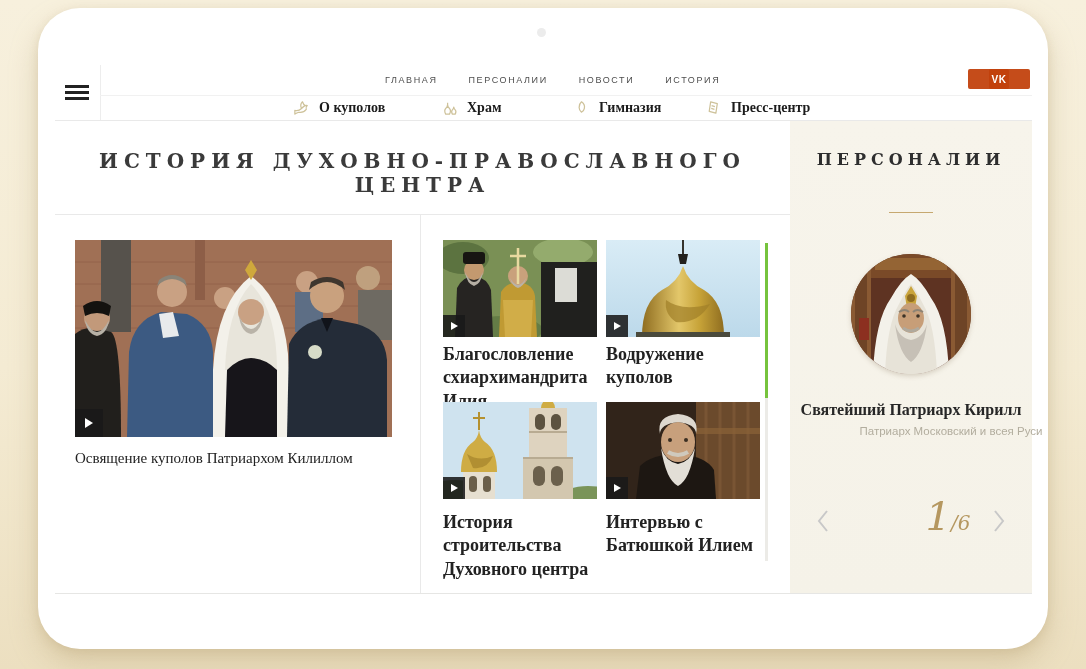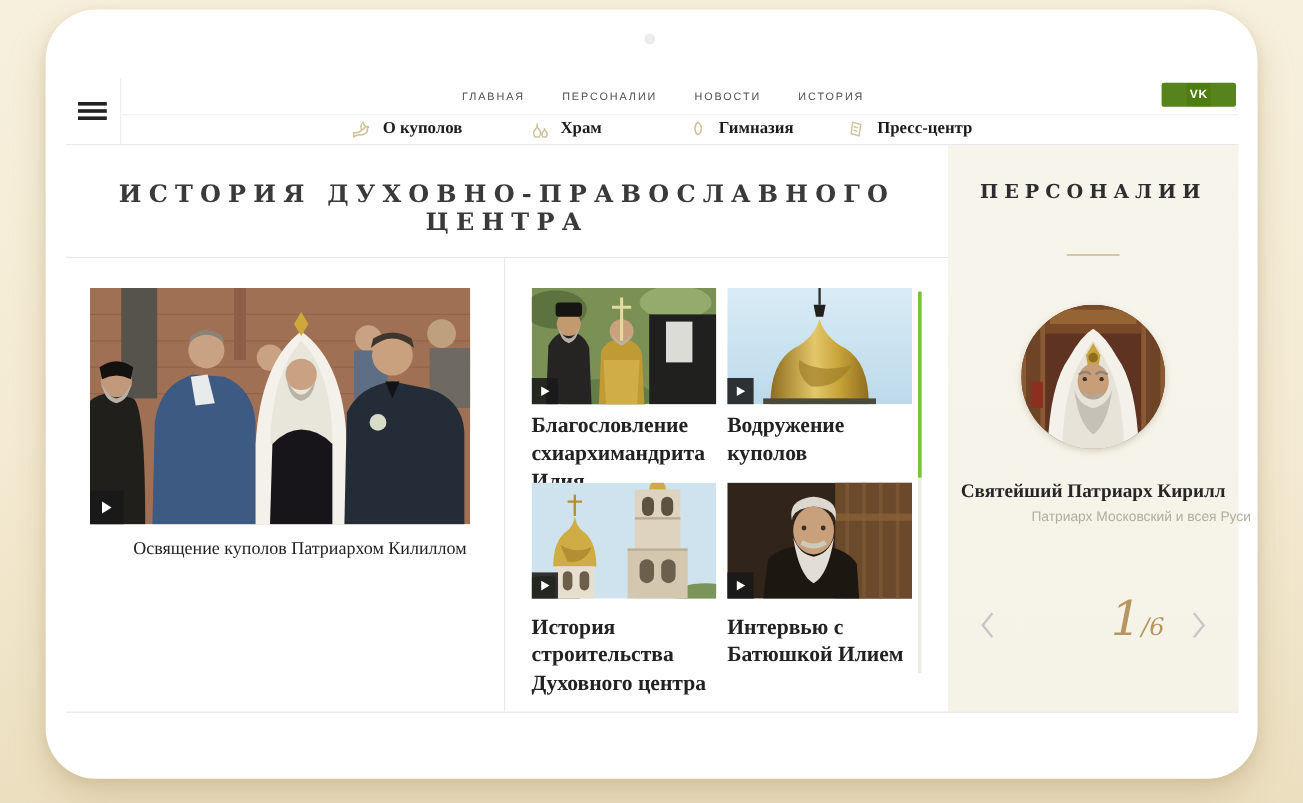--- a/index.html
+++ b/index.html
@@ -19,21 +19,21 @@
   .hamburger { position:absolute; left:10px; top:20px; width:24px; height:16px; cursor:pointer; }
   .hamburger span { display:block; height:2.5px; background:#222; margin-bottom:3.5px; }
   .v-sep { position:absolute; left:45px; top:0; width:1px; height:55px; background:#ededed; }
   .hline1 { position:absolute; left:45px; top:30px; width:932px; height:1px; background:#f1f1f1; }
   .hline2 { position:absolute; left:0; top:55px; width:977px; height:1px; background:#e9e9e9; }
 
   .top-nav { position:absolute; left:330px; top:0; height:30px; display:flex; align-items:center; gap:31px; }
   .top-nav a { font-size:9px; letter-spacing:1.6px; color:#4e4e4e; text-decoration:none; cursor:pointer; }
 
   .vk-btn { position:absolute; left:913px; top:4px; width:62px; height:20px; border:0;
-    background:#4d7c0f; border-radius:2px; color:#fff; font-weight:bold; font-size:10px;
+    background:#c2410c; border-radius:2px; color:#fff; font-weight:bold; font-size:10px;
     letter-spacing:.5px; cursor:pointer;
     box-shadow:inset 21px 0 0 rgba(255,255,255,.06), inset -21px 0 0 rgba(255,255,255,.06); }
 
   .sec-item { position:absolute; top:30px; height:25px; display:flex; align-items:center; gap:8px; cursor:pointer; }
   .sec-item svg { width:19px; height:19px; stroke:#cec29a; fill:none; stroke-width:1.3; }
   .sec-item .lbl { font-family:"Liberation Serif", serif; font-size:14px; color:#1b1b1b; font-weight:bold; }
 
   
   .main-area { position:absolute; left:0; top:56px; width:735px; height:472px; }
   .page-title { position:absolute; top:28px; width:100%; text-align:center;
@@ -46,21 +46,21 @@
   .play { position:absolute; left:0; bottom:0; background:rgba(25,25,25,.88);
     display:flex; align-items:center; justify-content:center; }
   .play.big { width:28px; height:28px; }
   .play.small { width:22px; height:22px; }
   .play i { display:block; width:0; height:0; border-style:solid;
     border-width:5px 0 5px 8px; border-color:transparent transparent transparent #fff; }
   .play.small i { border-width:4px 0 4px 7px; }
 
   .caption { position:absolute; font-family:"Liberation Serif", serif; color:#222;
     line-height:1.3; cursor:pointer; }
-  .caption.big { left:20px; top:328px; width:330px; font-size:15px;margin-left:36px; }
+  .caption.big { left:20px; top:328px; width:330px; font-size:15px; }
   .caption.sm { width:150px; font-size:18px; font-weight:bold; }
 
   .scroll-track { position:absolute; left:710px; top:122px; width:3px; height:318px; background:#ecebe7; }
   .scroll-thumb { width:3px; height:155px; background:#76c33d; }
 
   
   .sidebar { position:absolute; left:735px; top:56px; width:242px; height:472px;
     background:linear-gradient(180deg,#f7f4eb 0%,#f5f2e8 100%); }
   .sb-title { position:absolute; top:29px; width:100%; text-align:center;
     font-family:"DejaVu Serif", serif; font-size:16px; letter-spacing:5px; color:#2e2e2e; }

